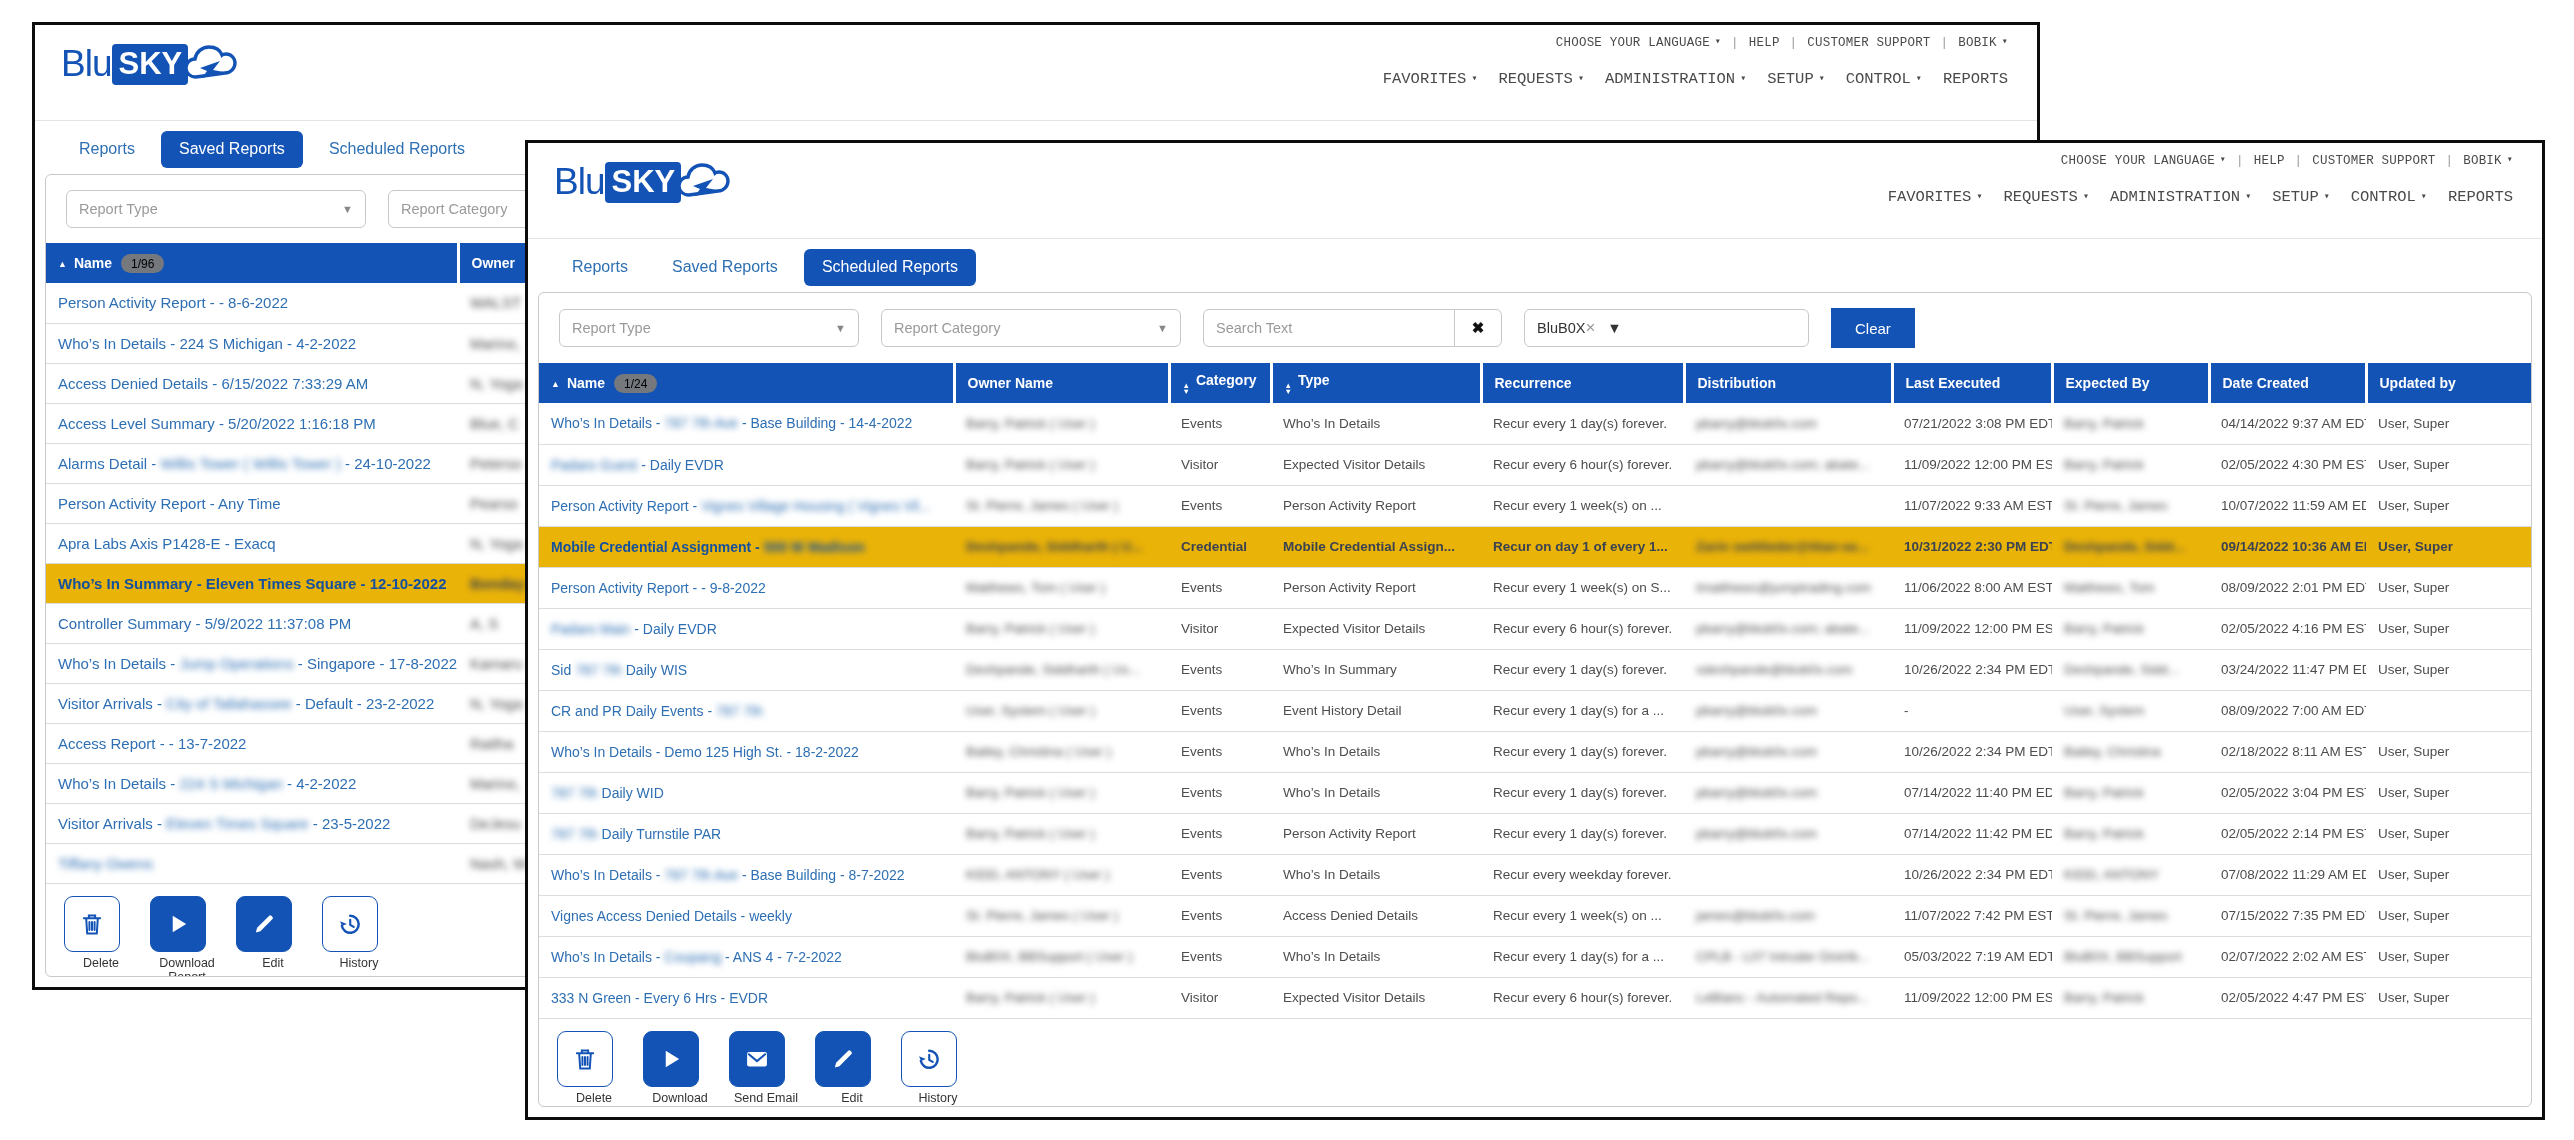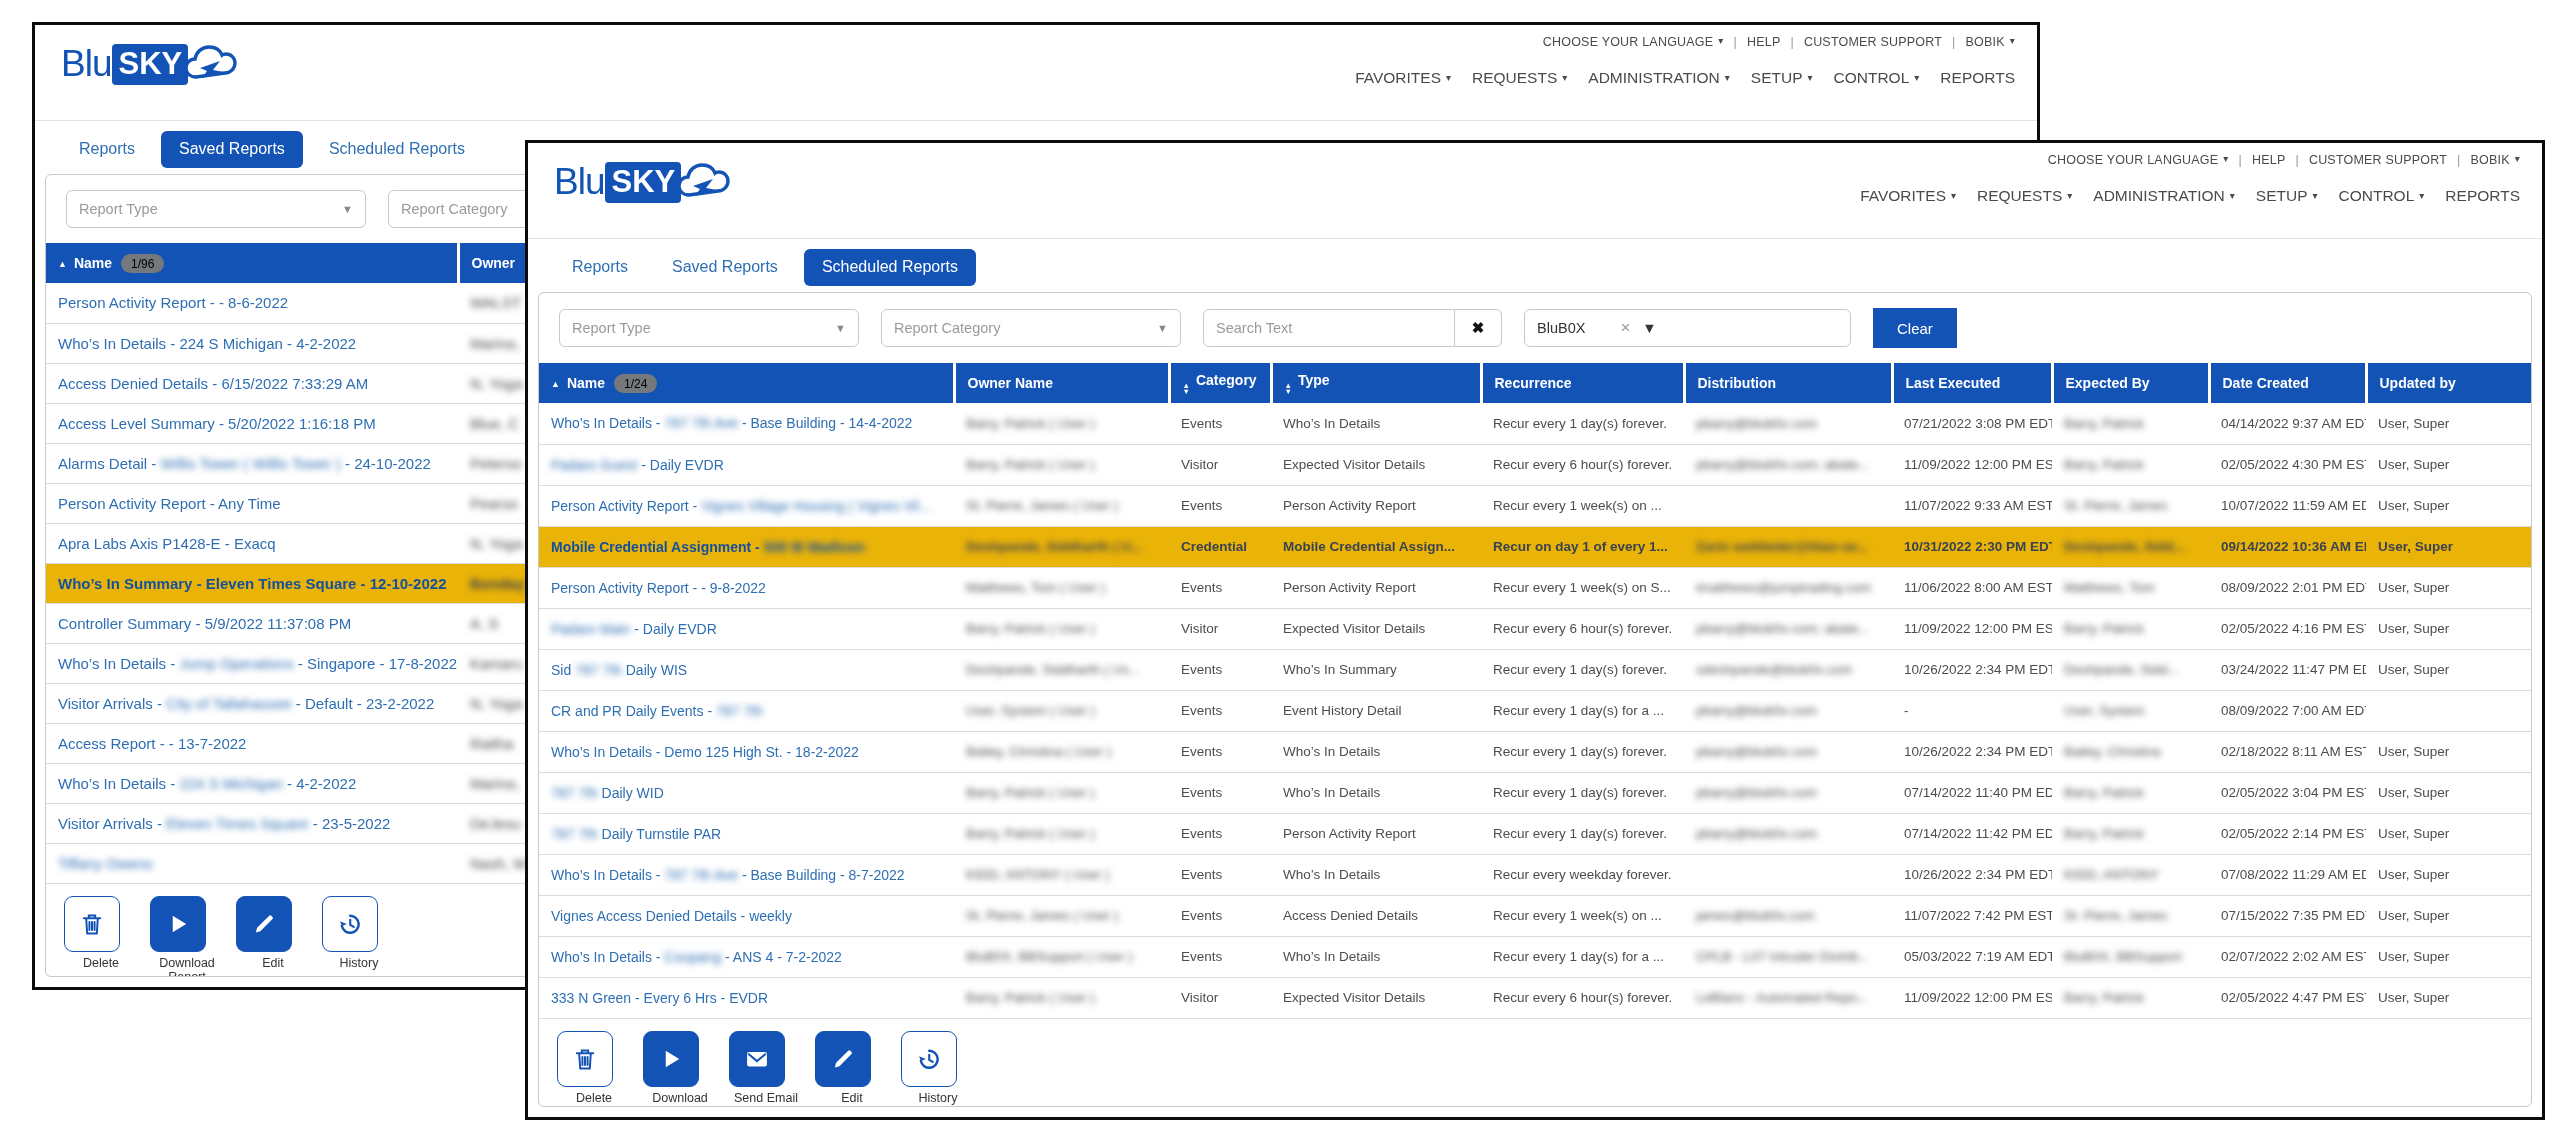--- a/index.html
+++ b/index.html
@@ -11,40 +11,40 @@
   .front-window { left:525px; top:140px; width:2020px; height:980px; }
 
   :root { --blue:#1353b5; --link:#2e6fb3; --txt:#4d4d4d; }
 
   
   .win-header { position:relative; padding:16px 26px 0 26px; height:96px; flex:0 0 auto; border-bottom:1px solid #e3e3e3; }
   .logo { display:flex; align-items:center; }
   .logo .blu { color:var(--blue); font-size:37px; font-weight:400; letter-spacing:-1px; }
   .logo .sky { background:var(--blue); color:#fff; font-size:31px; font-weight:700; padding:2px 6px 3px 6px; border-radius:4px; margin-left:1px; letter-spacing:0; }
   .logo svg.cloud { margin-left:-8px; }
-  .nav-stack { position:absolute; right:22px; top:10px; text-align:left; }
+  .nav-stack { position:absolute; right:29px; top:10px; text-align:left;font-family:Liberation Mono, monospace; }
   .utility-nav { font-size:12.5px; color:#4a4a4a; letter-spacing:.2px; display:flex; justify-content:flex-end; align-items:center; gap:10px; }
   .utility-nav .nav-item { cursor:pointer; }
   .u-sep { color:#9a9a9a; }
   .main-nav { margin-top:20px; font-size:15.5px; color:#4a4a4a; display:flex; justify-content:flex-end; gap:21px; }
   .main-nav .nav-item { cursor:pointer; }
   .caret { font-size:10px; color:#4a4a4a; margin-left:5px; vertical-align:2px; }
 
   
   .tabs { display:flex; align-items:flex-end; gap:8px; padding:10px 0 0 26px; flex:0 0 auto; }
   .tab { font-size:16px; color:var(--link); padding:9px 18px 10px 18px; cursor:pointer; border-radius:6px; }
   .tab.active { background:var(--blue); color:#fff; }
 
   
   .panel { flex:1 1 auto; margin:6px 10px 10px 10px; border:1px solid #c9c9c9; border-radius:6px; display:flex; flex-direction:column; overflow:hidden; background:#fff; }
   .filters { display:flex; align-items:center; gap:22px; padding:15px 20px; flex:0 0 auto; }
   .control { height:38px; border:1px solid #c8c8c8; border-radius:6px; background:#fff; display:flex; align-items:center; padding:0 12px; font-size:14.5px; }
   .select { width:300px; justify-content:space-between; color:#9a9a9a; }
   .select .sel-caret { color:#888; font-size:11px; }
-  .company { width:327px; color:#333;gap:35px; }
+  .company { width:285px; color:#333; }
   .company .right { display:flex; align-items:center; gap:12px; }
   .company .x { color:#999; font-size:17px; }
   .search-wrap { display:flex; }
   .search-input { width:252px; height:38px; border:1px solid #c8c8c8; border-radius:6px 0 0 6px; padding:11px 12px; font-size:14.5px; color:#b91c1c; outline:none; font-family:inherit; }
   .search-input::placeholder { color:#9a9a9a; }
   .search-clear { width:48px; height:38px; margin-left:-1px; border:1px solid #c8c8c8; border-radius:0 6px 6px 0; background:#fff; display:flex; align-items:center; justify-content:center; font-size:15px; font-weight:700; color:#111; cursor:pointer; }
   .btn-clear { height:40px; padding:0 24px; background:var(--blue); color:#fff; border:none; border-radius:0; font-size:15px; cursor:pointer; font-family:inherit; }
 
   
   table { border-collapse:collapse; table-layout:fixed; width:100%; }

